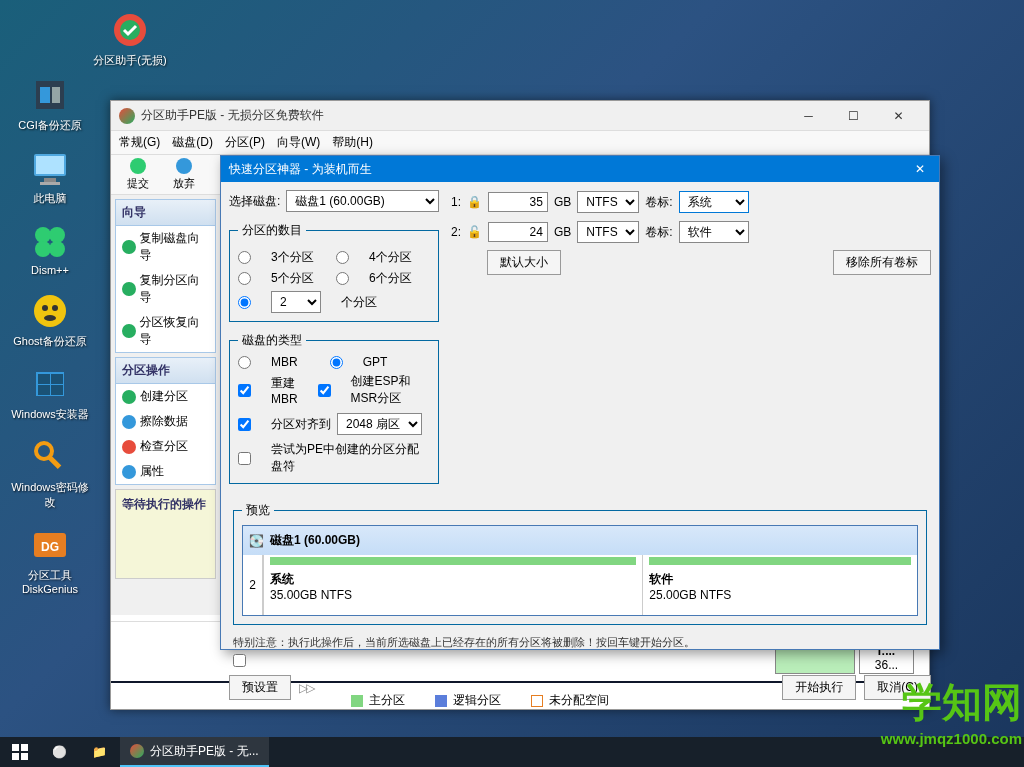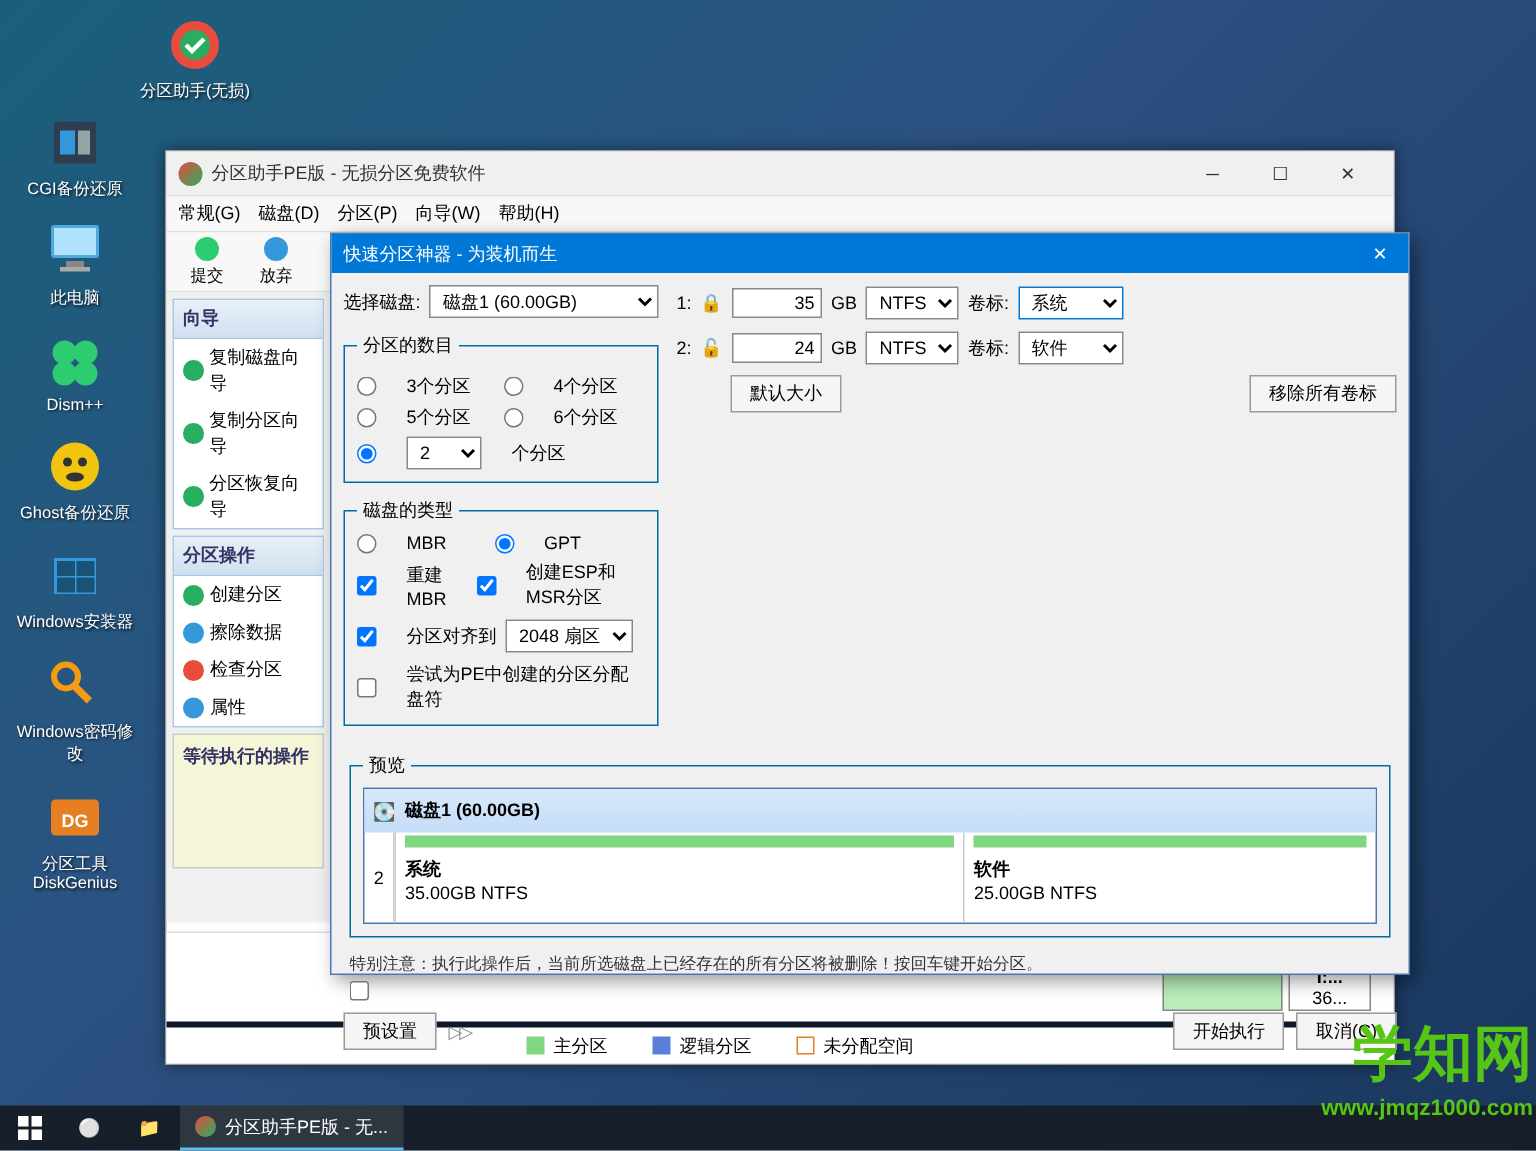--- a/index.html
+++ b/index.html
@@ -1,21 +1,21 @@
 <!DOCTYPE html>
 <html><head>
 <meta charset="utf-8">
 <style>
 * { margin: 0; padding: 0; box-sizing: border-box; font-family: "Microsoft YaHei", "SimSun", sans-serif; font-size: 12px; }
 body { width: 1024px; height: 767px; background: linear-gradient(135deg, #1a5f7a 0%, #2c5282 40%, #1a365d 100%); position: relative; overflow: hidden; }
 
 
 .desktop-icons { position: absolute; top: 10px; left: 10px; width: 80px; }
 .desktop-icon { display: flex; flex-direction: column; align-items: center; margin-bottom: 15px; cursor: pointer; }
-.desktop-icon .icon-img { width: 40px; height: 40px; margin-bottom: 3px; display: flex; align-items: flex-start; justify-content: center; }
+.desktop-icon .icon-img { width: 40px; height: 40px; margin-bottom: 3px; display: flex; align-items: flex-end; justify-content: center; }
 .desktop-icon .label { color: white; text-align: center; font-size: 11px; text-shadow: 1px 1px 2px rgba(0,0,0,0.8); }
 
 
 .main-window { position: absolute; top: 100px; left: 110px; width: 820px; height: 610px; background: white; border: 1px solid #999; box-shadow: 0 0 10px rgba(0,0,0,0.5); }
 .titlebar { height: 30px; background: #f0f0f0; display: flex; align-items: center; padding: 0 8px; border-bottom: 1px solid #ddd; }
 .titlebar .app-icon { width: 16px; height: 16px; background: linear-gradient(135deg, #e74c3c, #27ae60); border-radius: 50%; margin-right: 6px; }
 .titlebar .title { flex: 1; color: #333; }
 .win-controls { display: flex; }
 .win-btn { width: 45px; height: 28px; display: flex; align-items: center; justify-content: center; cursor: pointer; color: #333; }
 
@@ -40,21 +40,21 @@
 
 
 .status-rows { position:absolute; right: 14px; top: 66px; }
 .status-row { display:flex; gap: 24px; height: 22px; align-items:center; justify-content:flex-end; }
 
 .bottom-bars { position: absolute; bottom: 0; left: 0; right: 0; }
 .disk-strip { height: 60px; background: white; border-top: 1px solid #ddd; display: flex; align-items: center; padding: 4px; }
 .strip-gap { width: 660px; }
 .small-part { width: 55px; height: 45px; border: 1px solid #888; background: white; margin-left: 4px; text-align: center; padding-top: 4px; }
 .small-part .bar { height: 6px; background: #81d681; margin: 2px 3px; }
-.legend-bar { height: 28px; background: white; border-top: 4px solid #0f172a; display: flex; align-items: center; gap: 30px; padding-left: 240px; }
+.legend-bar { height: 28px; background: white; border-top: 2px solid #0f172a; display: flex; align-items: flex-end; gap: 30px; padding-left: 240px; }
 .legend-item { display: flex; align-items: center; gap: 6px; }
 .lg-sq { width: 12px; height: 12px; }
 
 
 .modal { position: absolute; top: 155px; left: 220px; width: 720px; height: 495px; background: #f0f0f0; border: 1px solid #4879b4; box-shadow: 4px 4px 12px rgba(0,0,0,0.4); z-index: 10; }
 .modal-title { height: 26px; background: #0078d7; color: white; display: flex; align-items: center; padding: 0 8px; }
 .modal-title span { flex: 1; }
 .modal-close { width: 22px; height: 22px; background: #0078d7; display:flex; align-items:center; justify-content:center; cursor:pointer;}
 .modal-body { padding: 8px; display: flex; gap: 12px; }
 .left-col { width: 210px; }

